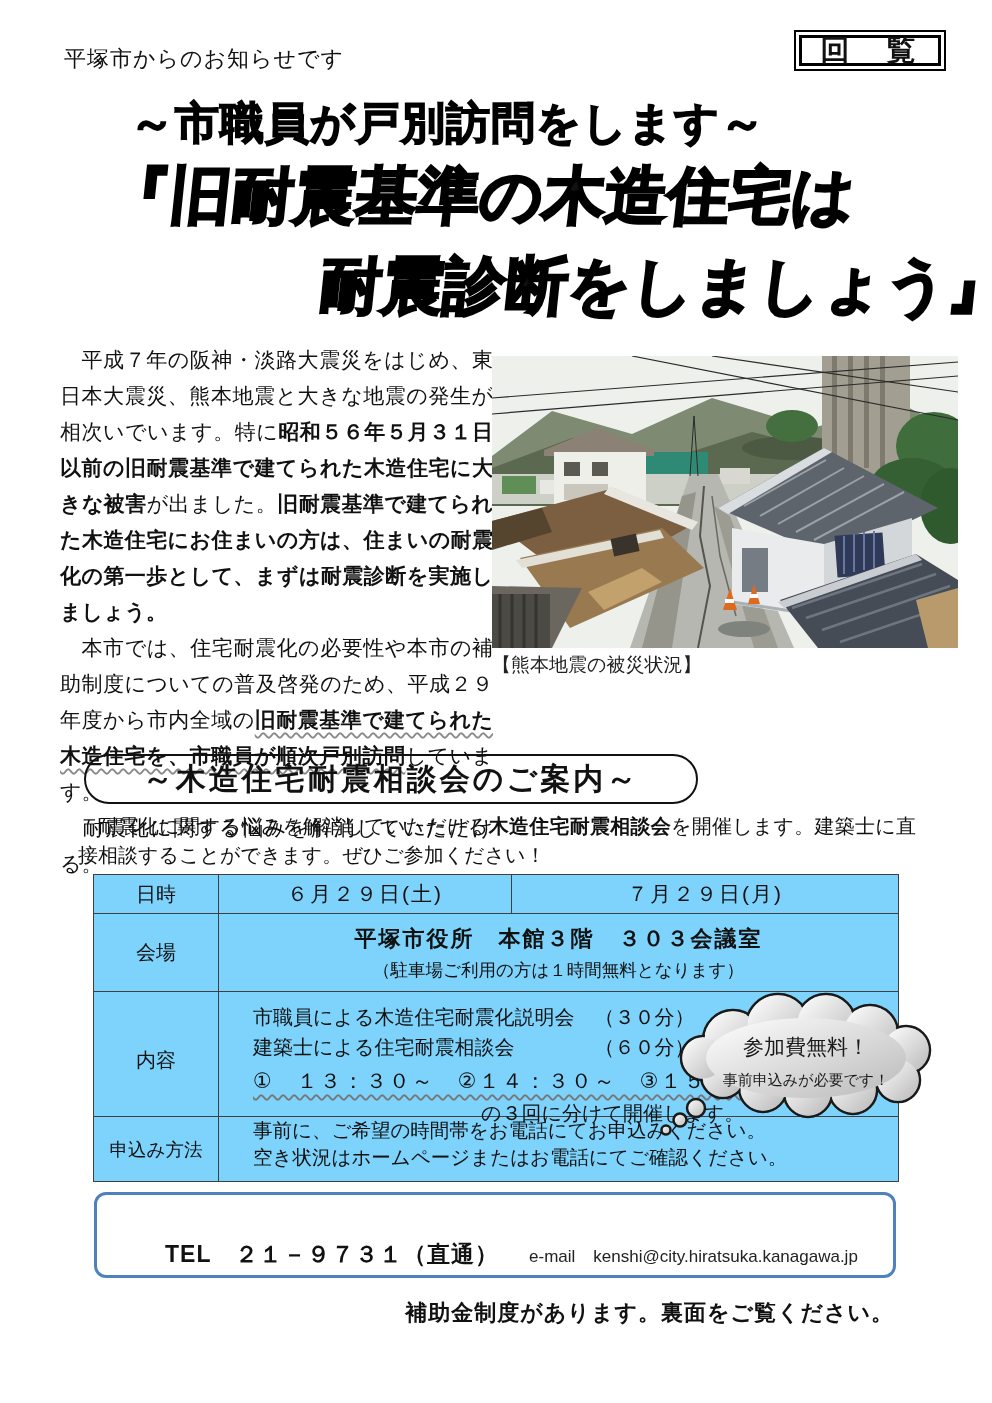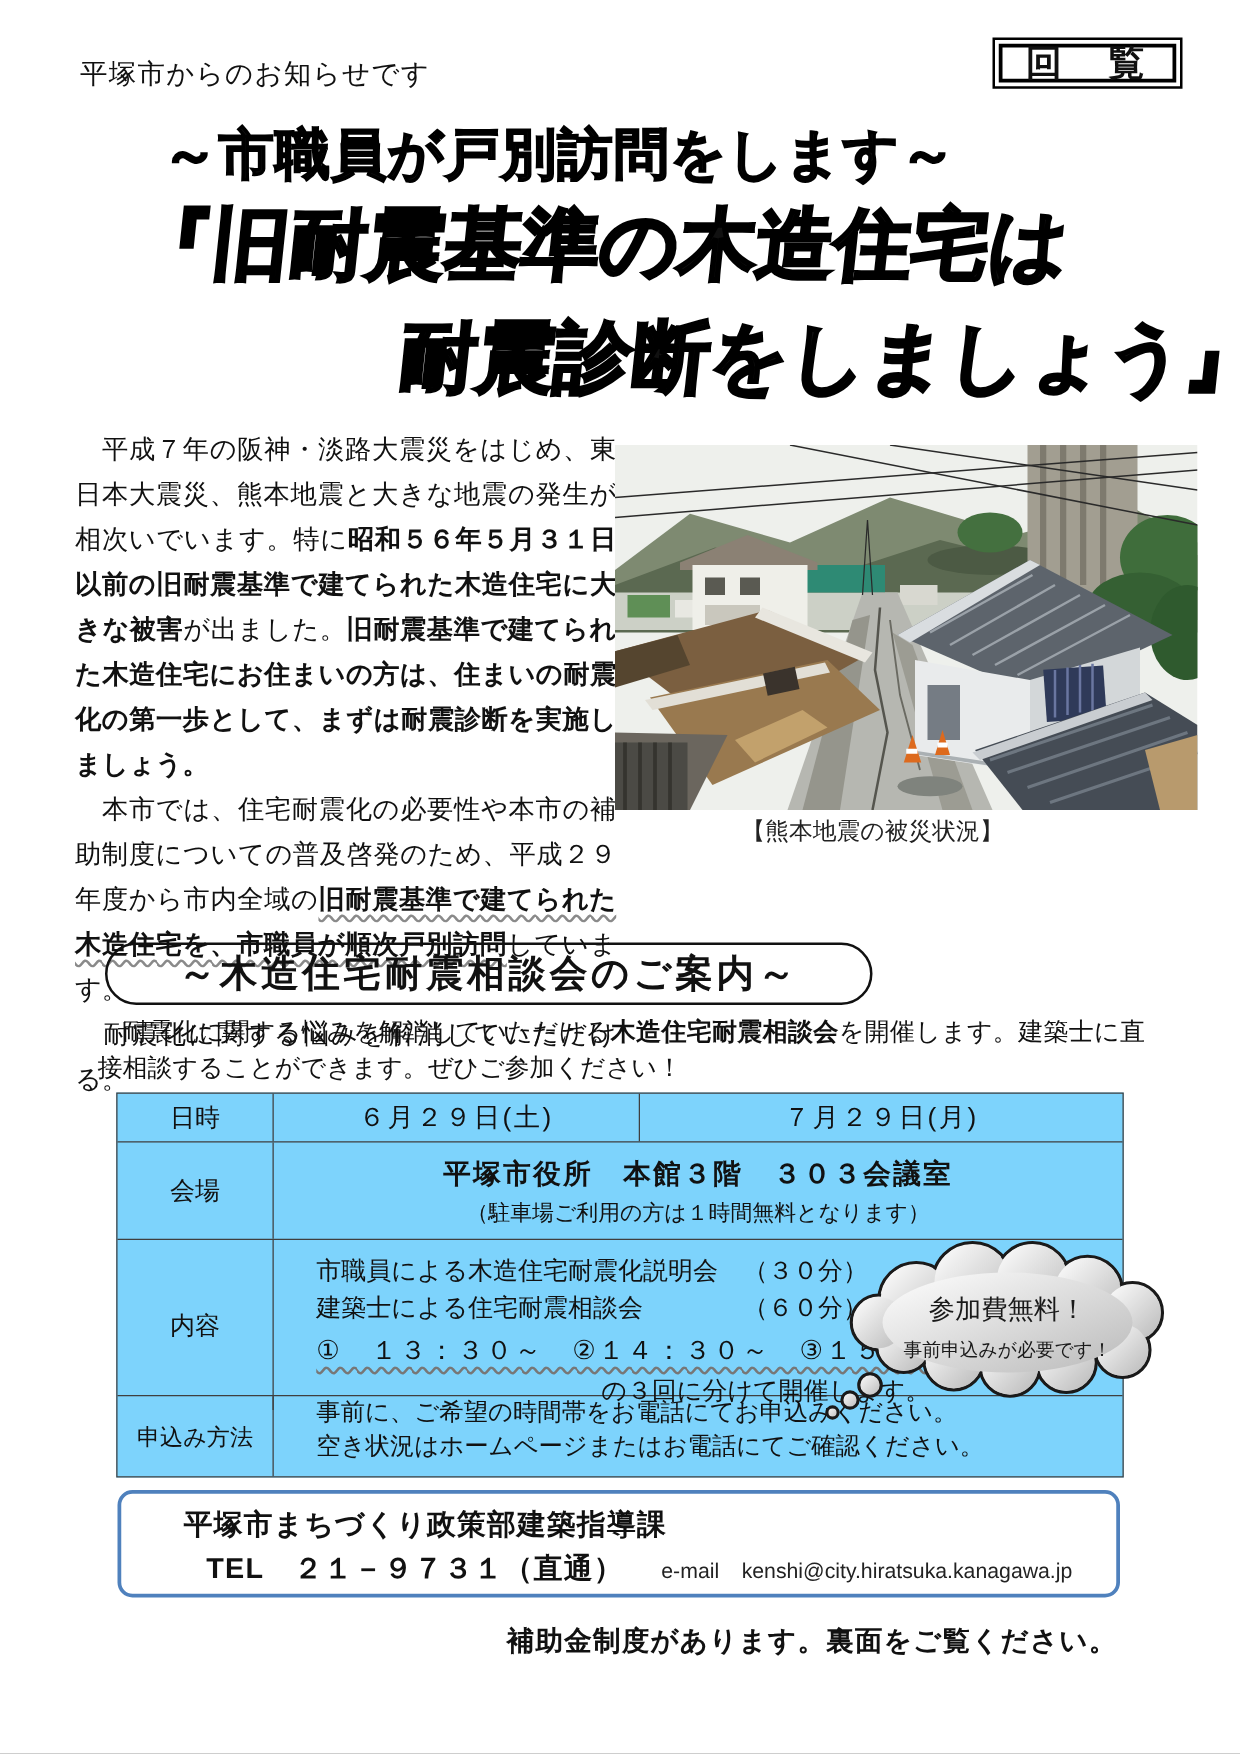--- a/index.html
+++ b/index.html
@@ -18,21 +18,21 @@
   .maintitle{font-size:62px;font-weight:900;-webkit-text-stroke:2.5px #000;transform:skewX(-6deg);letter-spacing:0px;white-space:nowrap;}
   .mt1{left:108px;top:154px;}
   .mt2{left:320px;top:244px;}
   
   .bodytext{left:60px;top:342px;width:433px;font-size:21px;line-height:36px;text-align:justify;}
   .bodytext p{margin:0;}
   .b{font-weight:bold;}
   .wavy{font-weight:bold;text-decoration:underline wavy 1.5px #8a8a8a;text-underline-offset:5px;}
   
   .photo{left:492px;top:356px;width:466px;height:292px;}
-  .caption{left:492px;top:652px;width:412px;text-align:center;font-size:19px;color:#222;}
+  .caption{left:492px;top:652px;width:412px;text-align:left;font-size:19px;color:#222;}
   
   .sechead{left:84px;top:754px;width:614px;height:50px;border:2.5px solid #111;border-radius:26px;
     display:flex;align-items:center;justify-content:center;font-size:30px;font-weight:600;letter-spacing:3px;box-sizing:border-box;}
   .lead{left:78px;top:812px;width:838px;font-size:20px;line-height:29px;text-align:justify;}
   
   .tbl{left:93px;top:874px;width:806px;border:1.5px solid #3f3f3f;box-sizing:border-box;background:#7dd3fc;}
   .trow{display:grid;border-bottom:1.5px solid #3f3f3f;box-sizing:border-box;}
   .trow:last-child{border-bottom:none;}
   .row-datetime{grid-template-columns:125px 293px 1fr;height:39px;}
   .row-venue{grid-template-columns:125px 1fr;height:78px;}
@@ -255,21 +255,20 @@
         <circle cx="75" cy="88" r="20.5"></circle>
           <circle cx="55" cy="70" r="20.5"></circle>
         <ellipse cx="158" cy="70" rx="100" ry="40"></ellipse>
       </g>
     </g>
     <text x="158" y="66" text-anchor="middle" font-size="21" fill="#1a1a1a">参加費無料！</text>
     <text x="158" y="97" text-anchor="middle" font-size="15" fill="#1a1a1a">事前申込みが必要です！</text>
   </svg>
 
   <div class="abs contact">
-    <div class="dept">平塚市まちづくり政策部建築指導課</div>
     <div class="telrow">
       <span class="tel">TEL　２１－９７３１（直通）</span>
       <span class="email">
         <span>e-mail</span>
         <span>kenshi@city.hiratsuka.kanagawa.jp</span>
       </span>
     </div>
   </div>
 
   <div class="abs footnote">補助金制度があります。裏面をご覧ください。</div>

